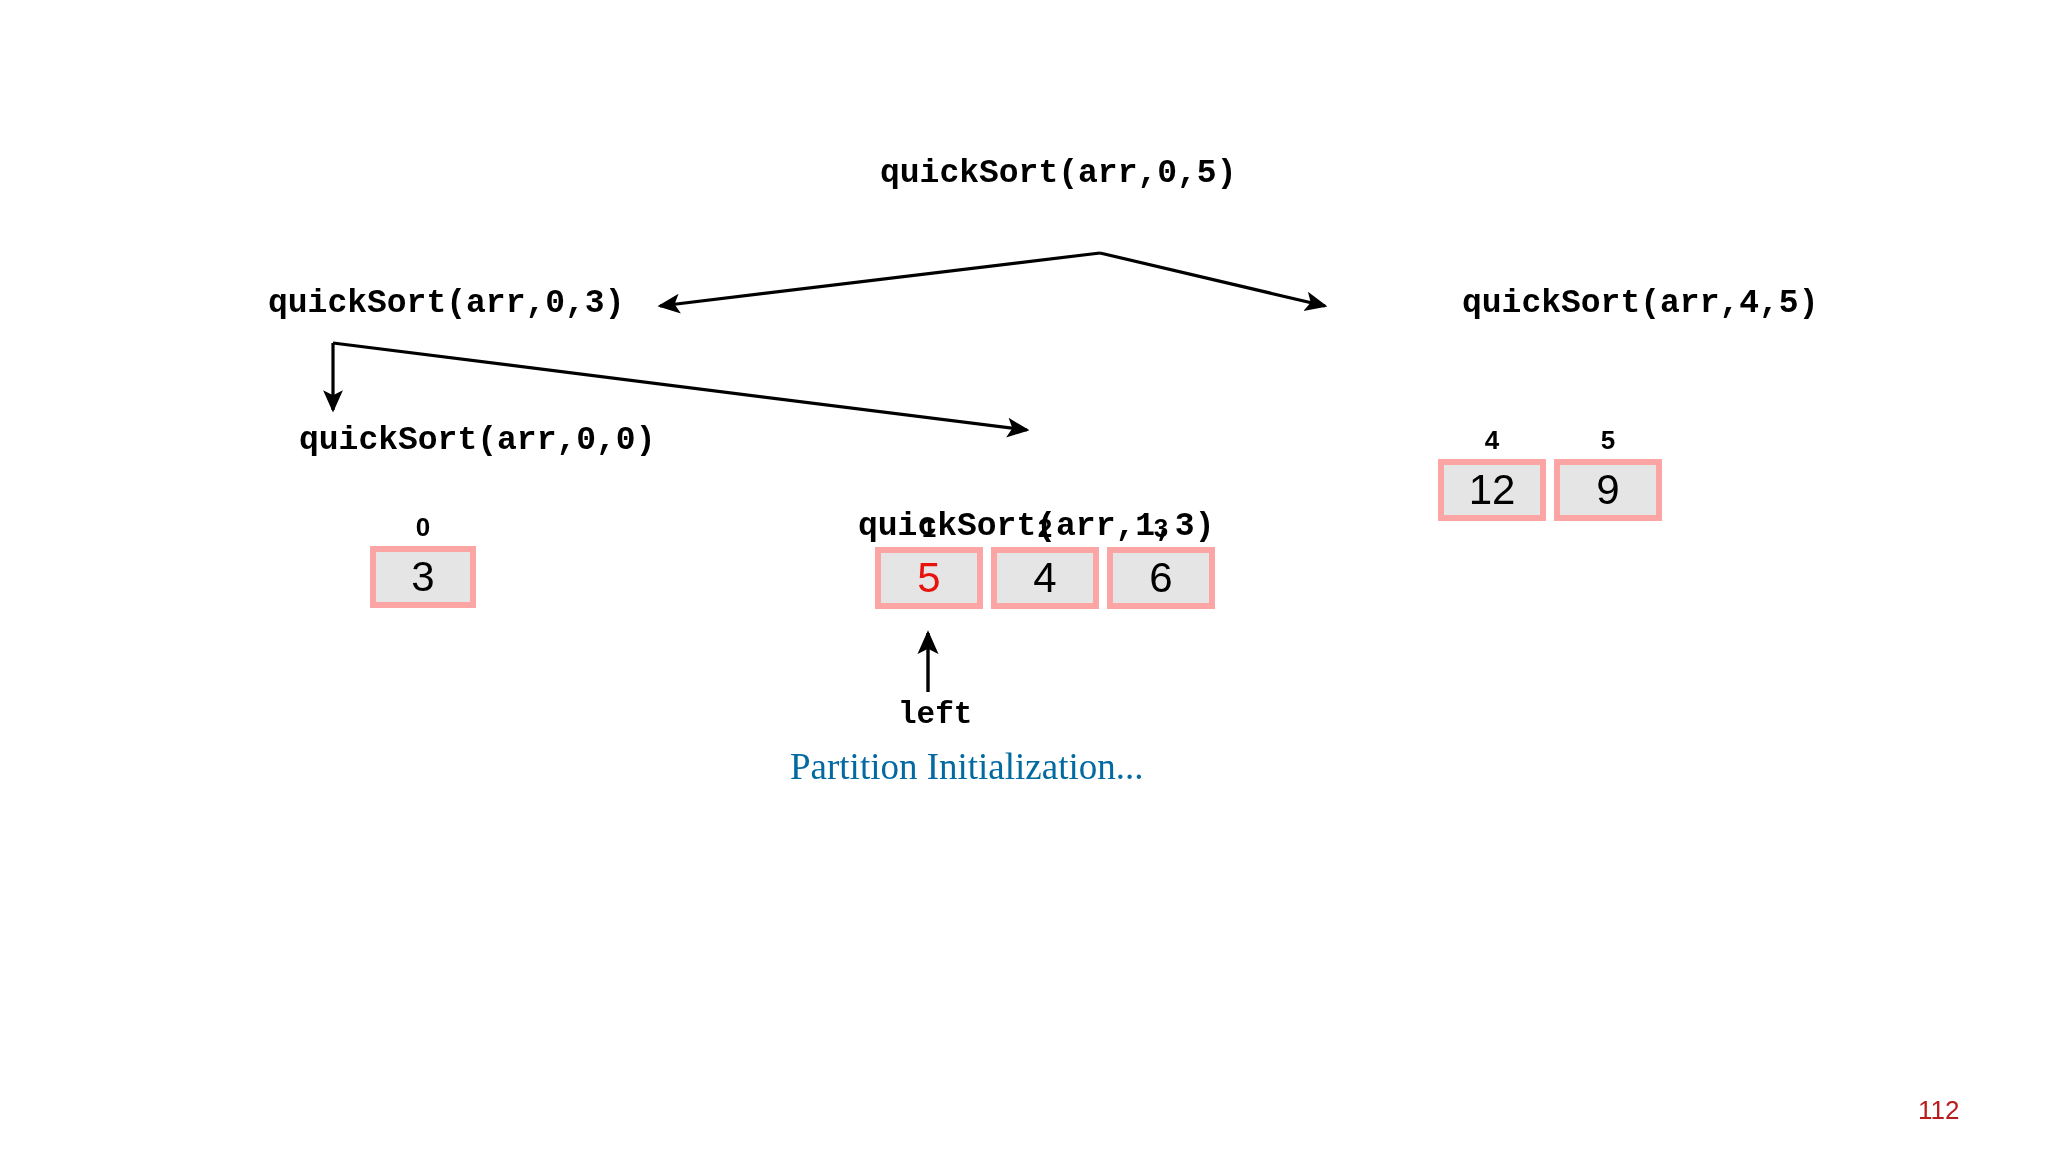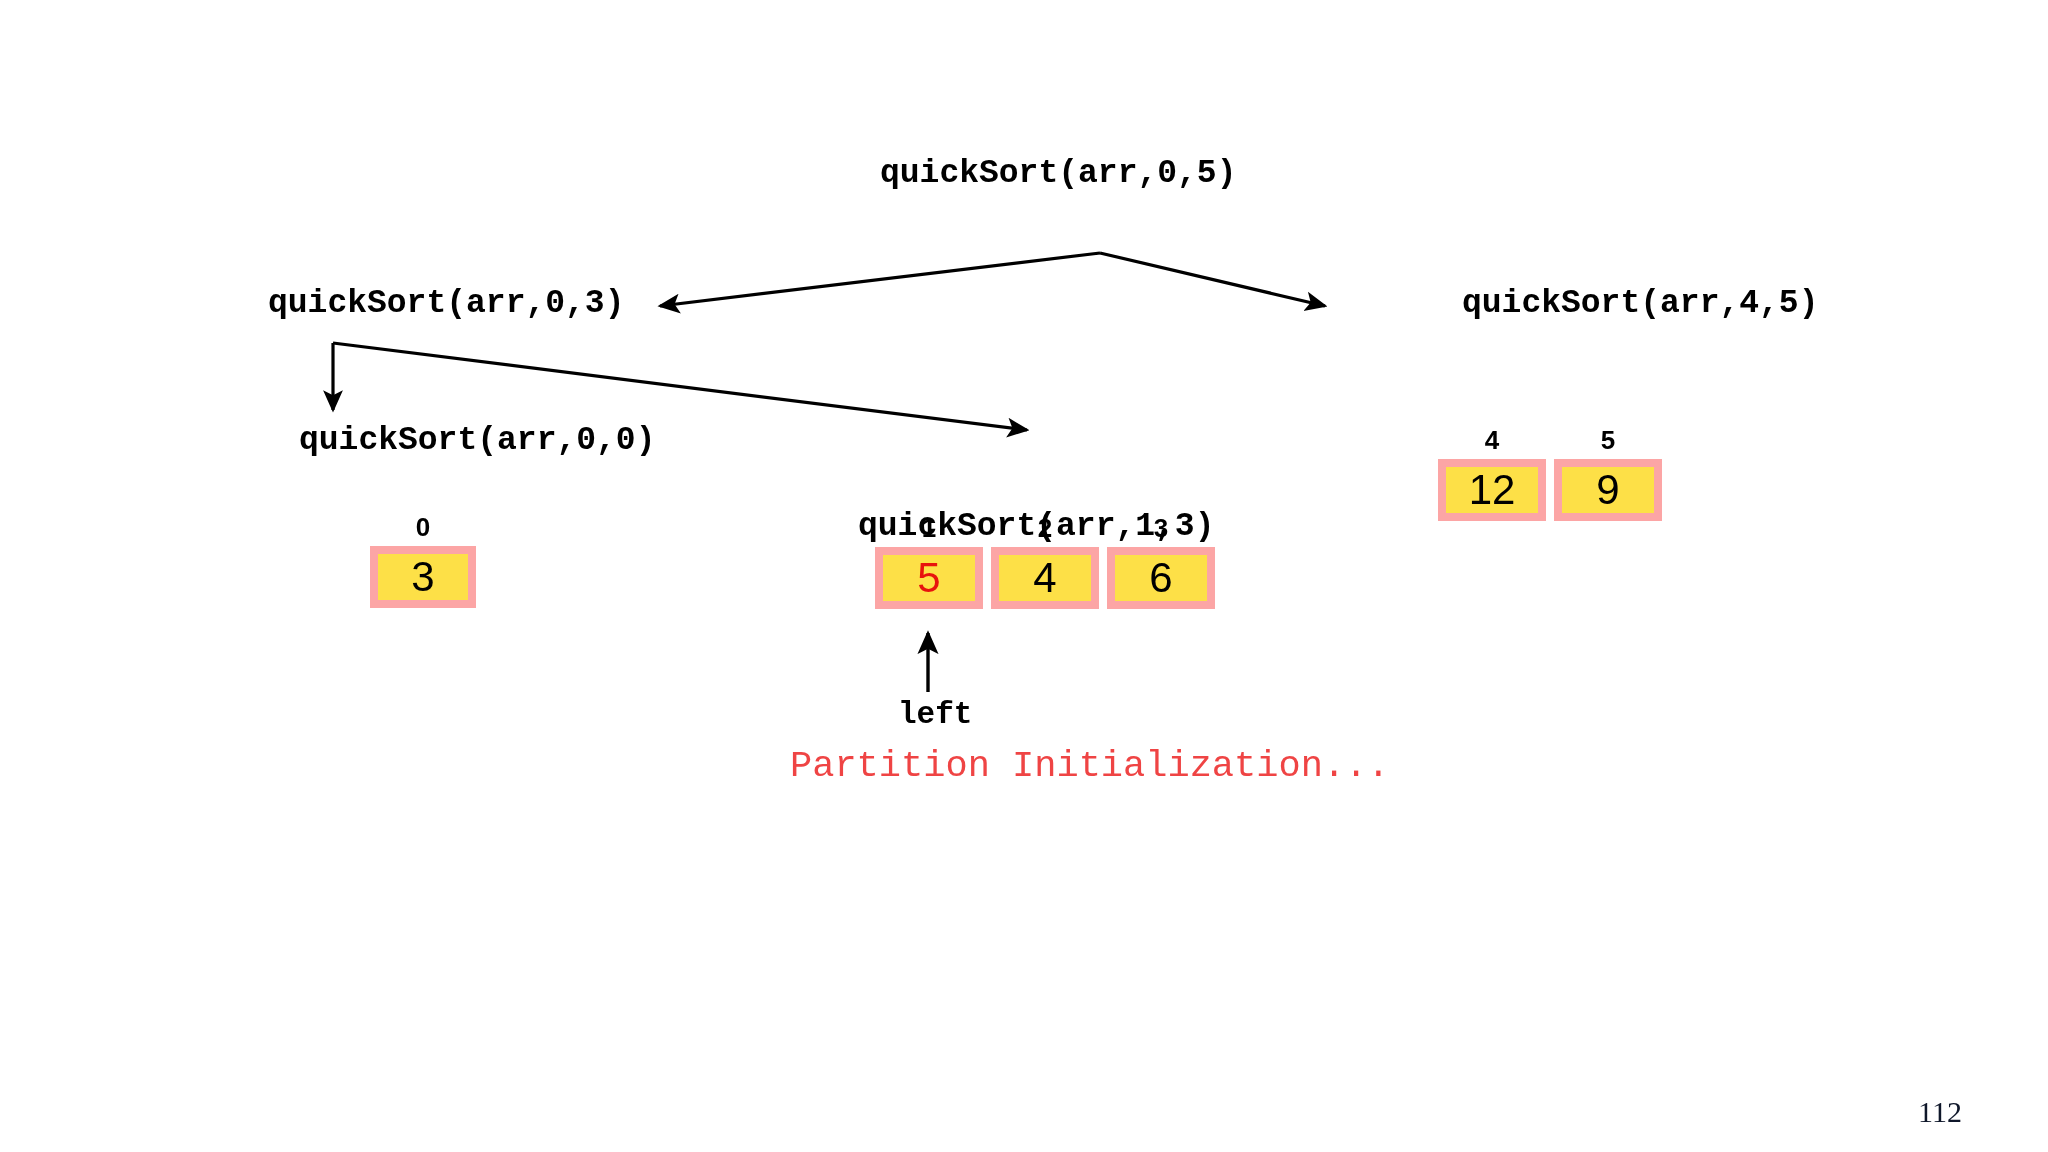--- a/index.html
+++ b/index.html
@@ -53,22 +53,22 @@
   }
   .idx {
     font-family: "Liberation Sans", sans-serif;
     font-weight: bold;
     font-size: 26px;
     color: #000000;
     text-align: center;
     line-height: 30px;
   }
   .cell {
-    border: 8px solid #fca5a5;
-    background: #fde047;
+    border: 6px solid #fca5a5;
+    background: #e5e5e5;
     box-sizing: border-box;
     display: flex;
     align-items: center;
     justify-content: center;
     font-family: "Liberation Sans", sans-serif;
     font-weight: normal;
     font-size: 42px;
     color: #000000;
   }
   .cell.highlight {
@@ -77,30 +77,30 @@
   .pointer-label {
     position: absolute;
     font-family: "Liberation Mono", monospace;
     font-weight: bold;
     font-size: 31px;
     color: #000000;
     white-space: pre;
   }
   .caption {
     position: absolute;
-    font-family: Liberation Mono, monospace;
+    font-family: Liberation Serif, serif;
     font-size: 37px;
-    color: #ef4444;
+    color: #0369a1;
     white-space: pre;
   }
   .page-number {
     position: absolute;
-    font-family: Liberation Serif, serif;
-    font-size: 30px;
-    color: #0f172a;
+    font-family: Liberation Sans, sans-serif;
+    font-size: 26px;
+    color: #b91c1c;
   }
 </style>
 </head>
 <body>
 
 <div id="slide">
 
   <svg id="svg-arrows" viewBox="0 0 2048 1152">
     <defs>
       <marker id="arrowhead" markerWidth="7" markerHeight="7" refX="6.2" refY="3.5" orient="auto" markerUnits="strokeWidth">

